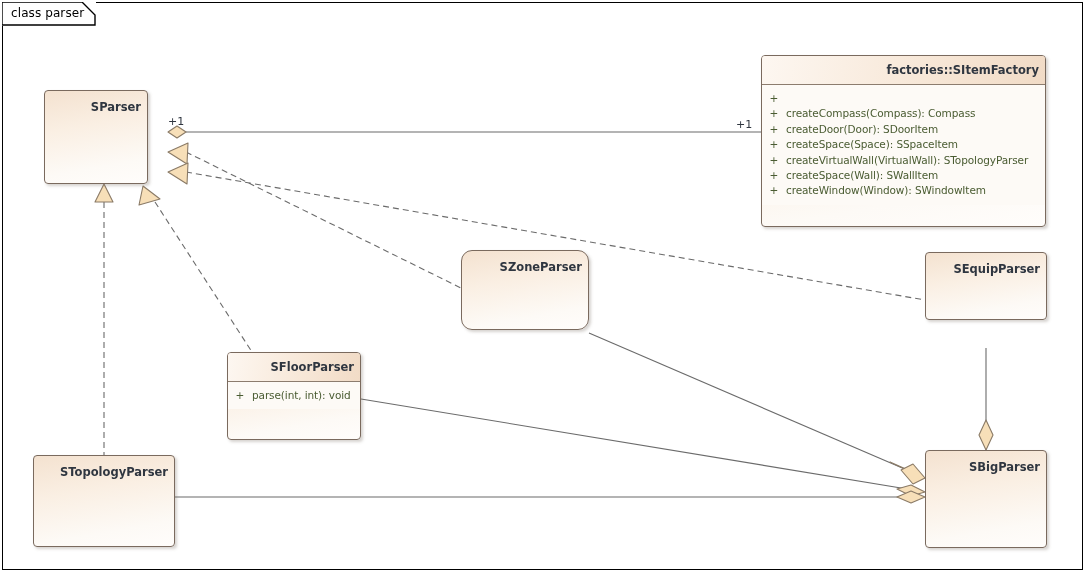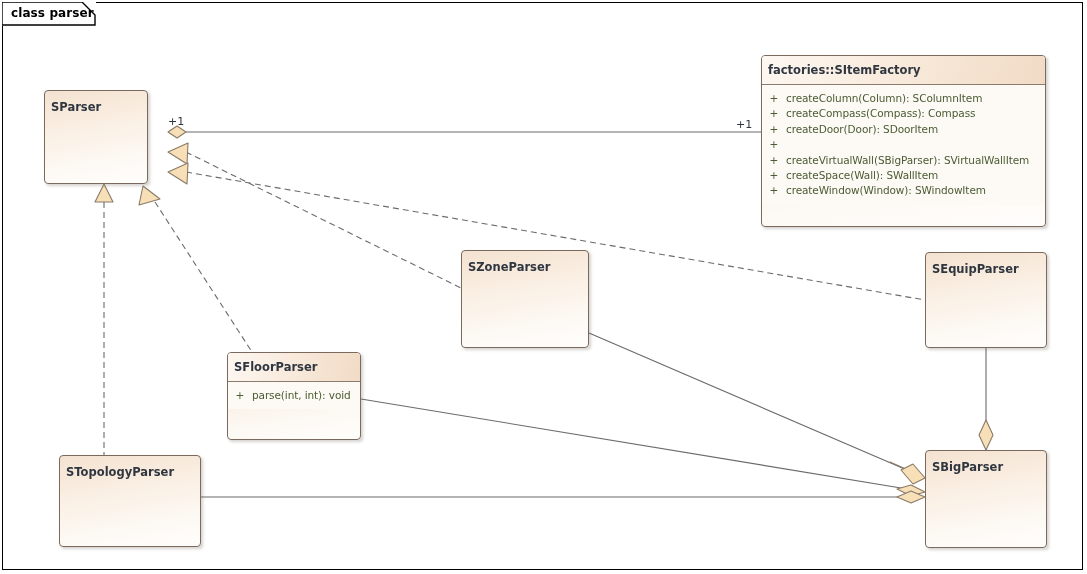--- a/index.html
+++ b/index.html
@@ -5,31 +5,31 @@
   html,body{margin:0;padding:0;background:#ffffff;}
   body{width:1087px;height:574px;overflow:hidden;font-family:"DejaVu Sans","Liberation Sans",sans-serif;}
   #stage{position:relative;width:1087px;height:574px;background:#ffffff;}
 
   
   .frame{position:absolute;left:2px;top:2px;width:1081px;height:568px;
          border:1px solid #000;box-sizing:border-box;background:transparent;}
   .frame-tab{position:absolute;left:2px;top:2px;height:24px;width:94px;
              background:#fff;box-sizing:border-box;}
   .frame-tab .tab-shape{position:absolute;inset:0;}
-  .frame-tab .tab-label{position:absolute;left:9px;top:4px;font-size:12px;font-weight:bold;
+  .frame-tab .tab-label{position:absolute;left:9px;top:4px;font-size:12px;font-weight:normal;
                         color:#000;letter-spacing:.1px;white-space:nowrap;}
 
   
   #wires{position:absolute;left:0;top:0;width:1087px;height:574px;}
 
   
   .cls{position:absolute;box-sizing:border-box;border:1px solid #7a6a5e;border-radius:4px;
        background:linear-gradient(170deg,#f4e2d0 0%,#faefe3 38%,#fdfaf6 78%,#fffdfb 100%);
        box-shadow:2px 2px 3px rgba(120,110,100,.30);overflow:hidden;}
-  .cls .title{text-align:left;font-size:11.5px;font-weight:bold;color:#2f3640;
+  .cls .title{text-align:right;font-size:11.5px;font-weight:bold;color:#2f3640;
               padding:9px 6px 0 6px;line-height:14px;white-space:nowrap;}
   .cls.compart .title{padding:7px 6px 7px 6px;
        background:linear-gradient(100deg,#fdf7f1 0%,#f7e7d7 58%,#f1dbc6 100%);
        border-bottom:1px solid #8c7c6e;}
   .cls .ops{padding:6px 0 6px 0;background:#fdfaf6;}
   .cls .op{display:flex;align-items:baseline;font-size:10.5px;color:#4a5c32;
            line-height:15.4px;white-space:nowrap;}
   .cls .op .vis{width:24px;text-align:center;flex:none;color:#4a5c32;}
   .cls .op .sig{letter-spacing:-.1px;}
 
@@ -106,63 +106,63 @@
 
   <div id="class-layer">
       <div class="cls" style="left: 44px; top: 90px; width: 104px; height: 94px;">
         <div class="title">SParser</div>
       </div>
       <div class="cls compart" style="left: 761px; top: 55px; width: 285px; height: 172px;">
         <div class="title">factories::SItemFactory</div>
         <div class="ops">
           <div class="op">
             <span class="vis">+</span>
-            <span class="sig">createColumn(Column): SColumnItem</span>
           </div>
           <div class="op">
             <span class="vis">+</span>
             <span class="sig">createCompass(Compass): Compass</span>
           </div>
           <div class="op">
             <span class="vis">+</span>
             <span class="sig">createDoor(Door): SDoorItem</span>
           </div>
           <div class="op">
             <span class="vis">+</span>
+            <span class="sig">createSpace(Space): SSpaceItem</span>
           </div>
           <div class="op">
             <span class="vis">+</span>
-            <span class="sig">createVirtualWall(SBigParser): SVirtualWallItem</span>
+            <span class="sig">createVirtualWall(VirtualWall): STopologyParser</span>
           </div>
           <div class="op">
             <span class="vis">+</span>
             <span class="sig">createSpace(Wall): SWallItem</span>
           </div>
           <div class="op">
             <span class="vis">+</span>
             <span class="sig">createWindow(Window): SWindowItem</span>
           </div>
         </div>
       </div>
-      <div class="cls" style="left: 461px; top: 250px; width: 128px; height: 98px;">
+      <div class="cls" style="left: 461px; top: 250px; width: 128px; height: 80px; border-radius: 11px;">
         <div class="title">SZoneParser</div>
       </div>
-      <div class="cls" style="left: 925px; top: 252px; width: 122px; height: 96px;">
+      <div class="cls" style="left: 925px; top: 252px; width: 122px; height: 68px;">
         <div class="title">SEquipParser</div>
       </div>
       <div class="cls compart" style="left: 227px; top: 352px; width: 134px; height: 88px;">
         <div class="title">SFloorParser</div>
         <div class="ops">
           <div class="op">
             <span class="vis">+</span>
             <span class="sig">parse(int, int): void</span>
           </div>
         </div>
       </div>
-      <div class="cls" style="left: 33px; top: 455px; width: 142px; height: 92px; margin-left: 26px;">
+      <div class="cls" style="left: 33px; top: 455px; width: 142px; height: 92px;">
         <div class="title">STopologyParser</div>
       </div>
       <div class="cls" style="left: 925px; top: 450px; width: 122px; height: 98px;">
         <div class="title">SBigParser</div>
       </div>
     </div>
 
   <div id="mult-layer">
       <span class="mult" style="left: 168px; top: 115px;">+1</span>
       <span class="mult" style="left: 736px; top: 118px;">+1</span>

